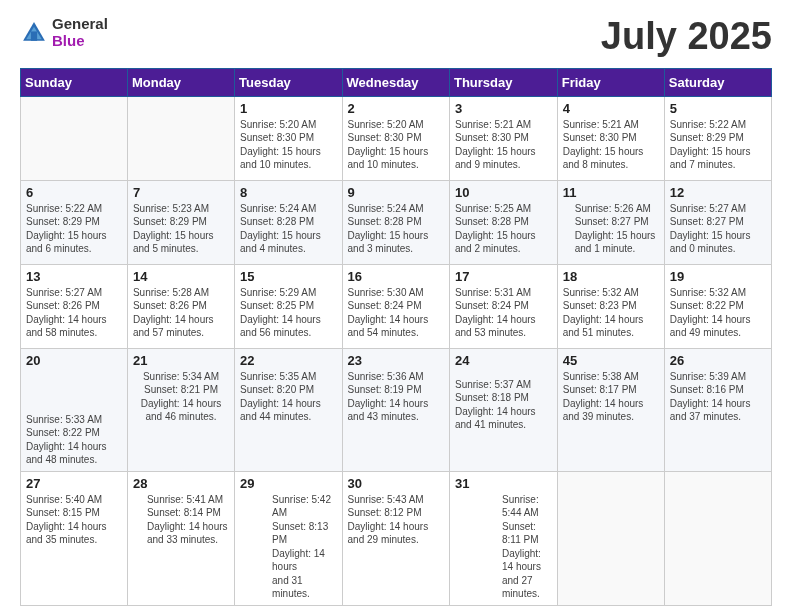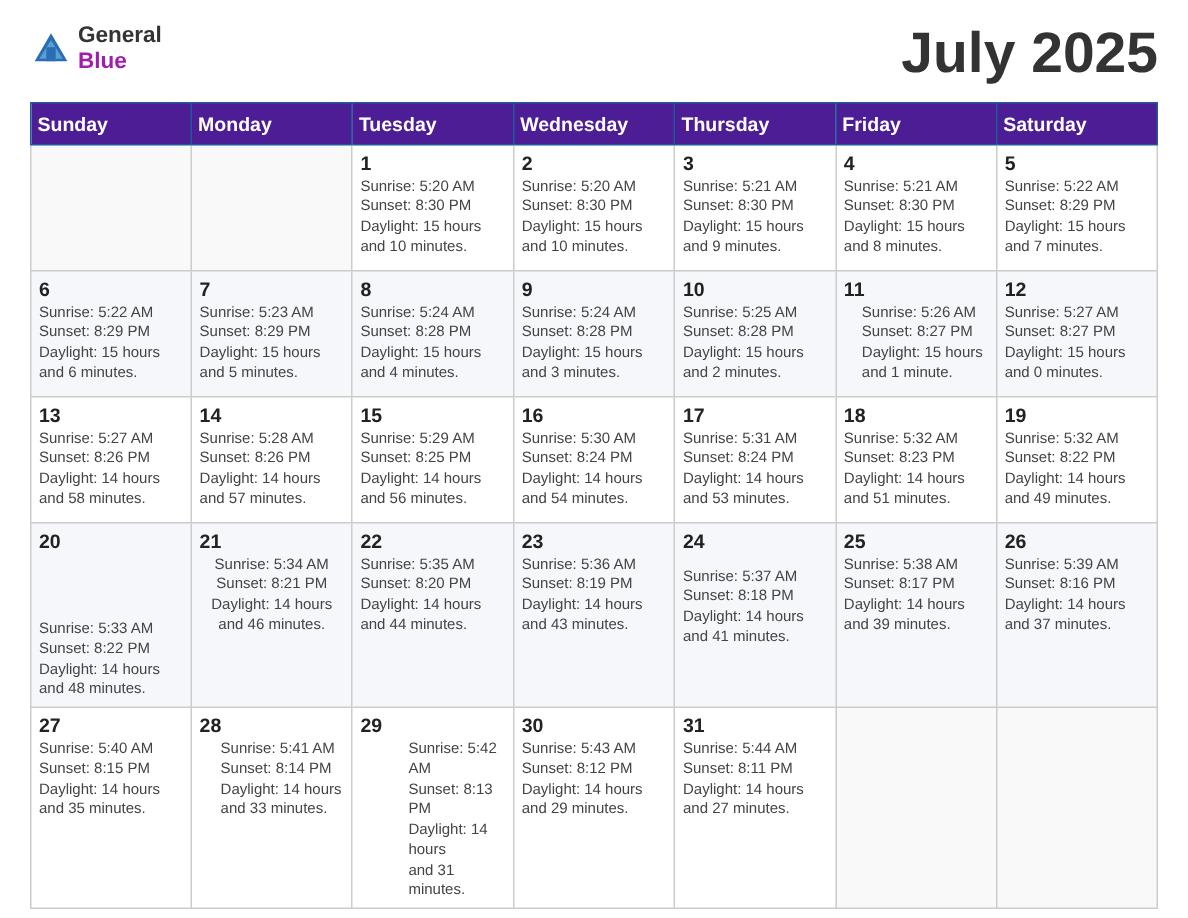--- a/index.html
+++ b/index.html
@@ -313,21 +313,21 @@
 and 43 minutes.</div>
           </td>
           <td>
             <div class="day-num">24</div>
             <div class="day-info" style="white-space: pre-line; margin-top: 10px;">Sunrise: 5:37 AM
 Sunset: 8:18 PM
 Daylight: 14 hours
 and 41 minutes.</div>
           </td>
           <td>
-            <div class="day-num">25</div>
+            <div class="day-num">45</div>
             <div class="day-info" style="white-space: pre-line;">Sunrise: 5:38 AM
 Sunset: 8:17 PM
 Daylight: 14 hours
 and 39 minutes.</div>
           </td>
           <td>
             <div class="day-num">26</div>
             <div class="day-info" style="white-space: pre-line;">Sunrise: 5:39 AM
 Sunset: 8:16 PM
 Daylight: 14 hours
@@ -358,21 +358,21 @@
           </td>
           <td>
             <div class="day-num">30</div>
             <div class="day-info" style="white-space: pre-line;">Sunrise: 5:43 AM
 Sunset: 8:12 PM
 Daylight: 14 hours
 and 29 minutes.</div>
           </td>
           <td>
             <div class="day-num">31</div>
-            <div class="day-info" style="white-space: pre-line;">Sunrise: 5:44 AM
+            <div class="day-info" style="white-space: pre-line; margin-left: 47px;">Sunrise: 5:44 AM
 Sunset: 8:11 PM
 Daylight: 14 hours
 and 27 minutes.</div>
           </td>
           <td class="cell-empty" style="background: rgb(249, 249, 249);"></td>
           <td class="cell-empty" style="background: rgb(249, 249, 249);"></td>
         </tr>
       </tbody>
   </table>
 </div>

